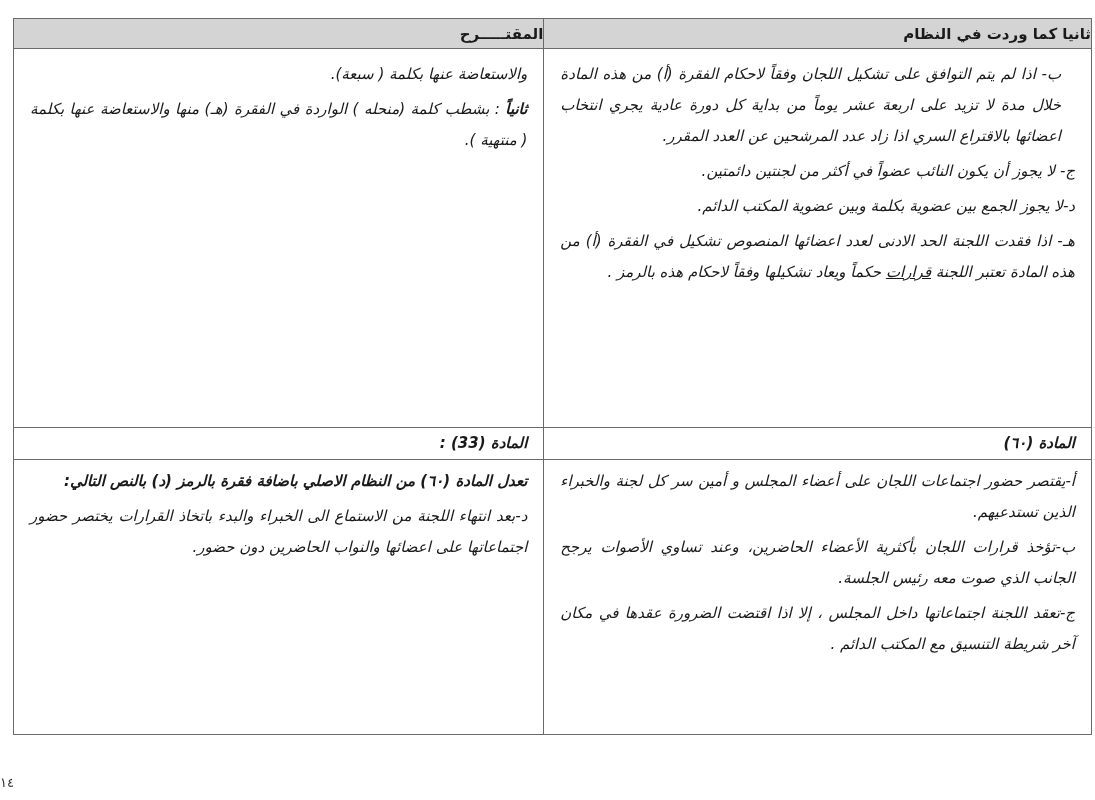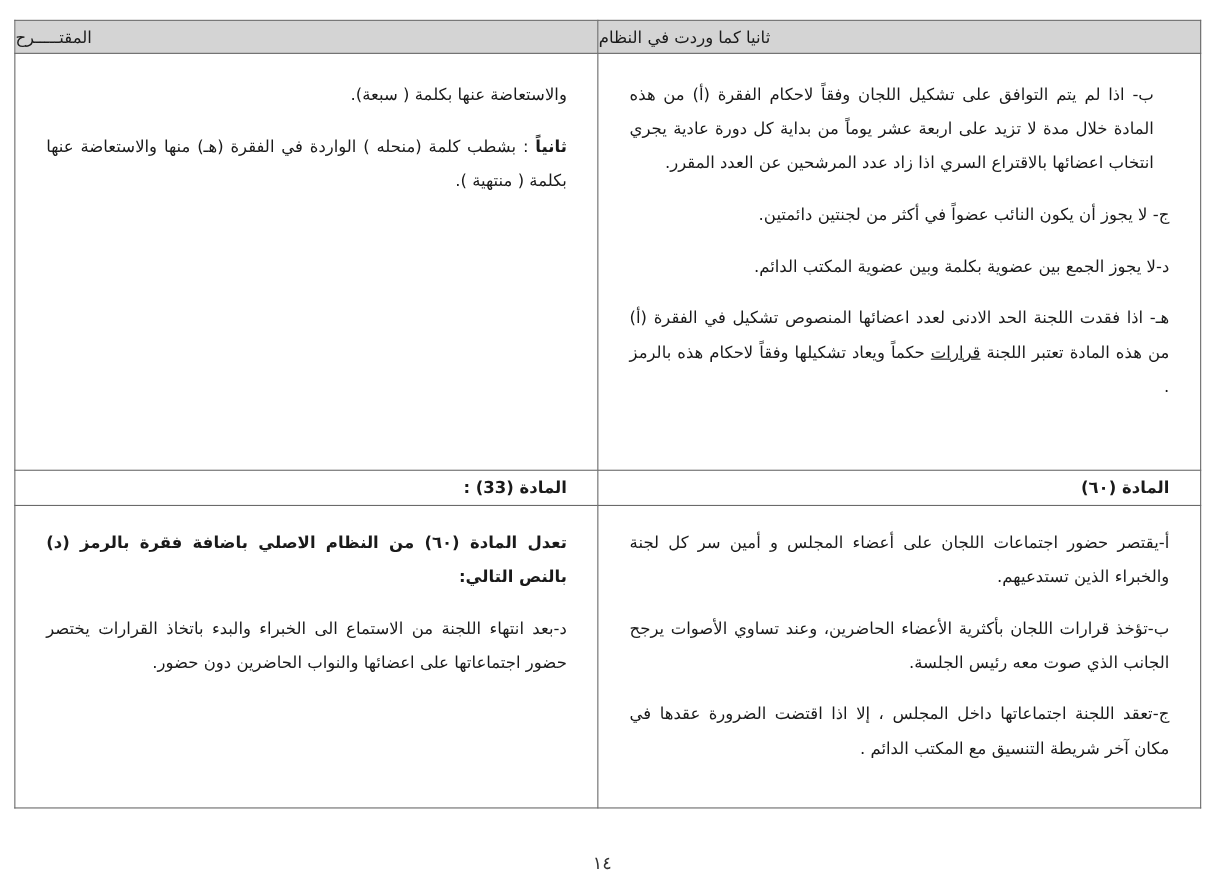--- a/index.html
+++ b/index.html
@@ -8,32 +8,32 @@
     font-family: "DejaVu Sans", "Liberation Sans", sans-serif; color:#1a1a1a;
   }
   .page-table {
     position:absolute; left:13px; top:18px; width:1079px;
     border-collapse:collapse; direction:rtl; table-layout:fixed;
   }
   .page-table td, .page-table th {
     border:1.5px solid #6a6a6a; vertical-align:top; padding:0 12px;
   }
   .page-table th {
-    background:#d4d4d4; font-weight:normal; font-size:15px; height:29px; padding:0; text-align:left; vertical-align:middle;
+    background:#d4d4d4; font-weight:bold; font-size:15px; height:29px; padding:0; text-align:right; vertical-align:middle;
   }
   .col-orig { width:537px; }
   .col-prop { width:520px; }
-  .para { font-size:15px; line-height:31px; text-align:justify; margin:16px; }
+  .para { font-size:15px; line-height:31px; text-align:justify; margin:4px;font-style:italic; }
   .indent { padding-right:14px; }
   .bold { font-weight:bold; }
   .underline { text-decoration:underline; }
   .cell-top { height:372px; padding-top:6px !important; }
   .cell-article { height:30px; vertical-align:middle !important; }
   .cell-bottom { height:272px; padding-top:2px !important; }
-  .page-number { position:absolute; left:0; width:1095px; top:775px; text-align:center; font-size:16px; color:#333; }
+  .page-number { position:absolute; left:0; width:1095px; top:775px; font-size:13px; color:#333; }
 </style>
 </head>
 <body>
 
 <table class="page-table">
   <colgroup>
     <col class="col-orig">
     <col class="col-prop">
   </colgroup>
   <thead>

